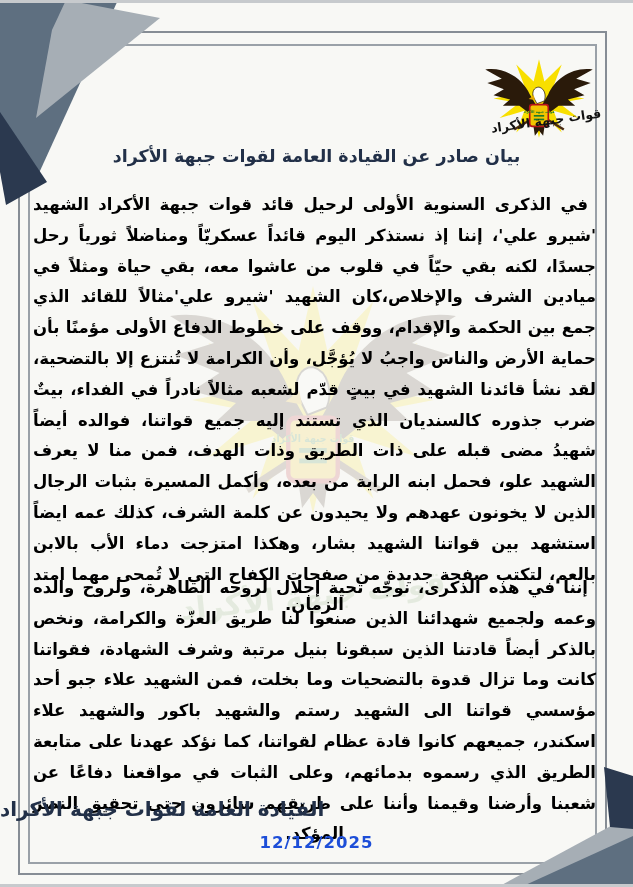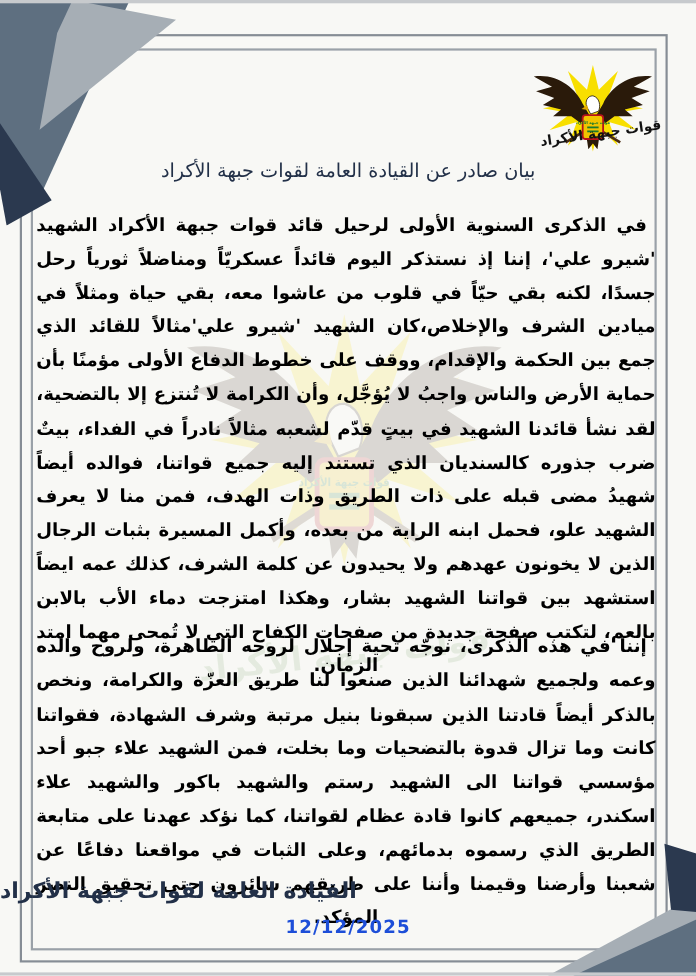--- a/index.html
+++ b/index.html
@@ -28,21 +28,21 @@
   .watermark{position:absolute;left:148px;top:268px;opacity:.14;pointer-events:none;text-align:center;}
   .wm-caption{margin-top:6px;font-weight:bold;font-size:30px;color:#6f9e5e;transform:rotate(-6deg);}
 
   
   .logo{position:absolute;left:477px;top:53px;width:124px;}
   .logo-caption{position:absolute;left:487px;top:113px;width:118px;text-align:center;
     font-weight:bold;font-size:12.5px;color:#121212;transform:rotate(-8deg);direction:rtl;}
 
   
   .doc-title{position:absolute;top:146px;left:40px;right:40px;text-align:center;
-    font-size:17.5px;font-weight:normal;color:#223048;direction:rtl;}
+    font-size:17.5px;font-weight:bold;color:#223048;direction:rtl;}
   .para{position:absolute;left:33px;right:37px;direction:rtl;
     text-align:justify;text-align-last:center;text-indent:8px;
     font-weight:bold;font-size:16.5px;line-height:30.8px;color:#000000;}
   .para.p1{top:190px;}
   .para.p2{top:573px;}
   .footer-sig{position:absolute;top:797px;left:0;width:100%;text-align:left;
     font-weight:bold;font-size:20px;color:#223048;direction:rtl;}
   .footer-date{position:absolute;top:833px;left:0;width:100%;text-align:center;
     font-weight:bold;font-size:16.5px;letter-spacing:1px;color:#1d4ed8;}
 </style>

